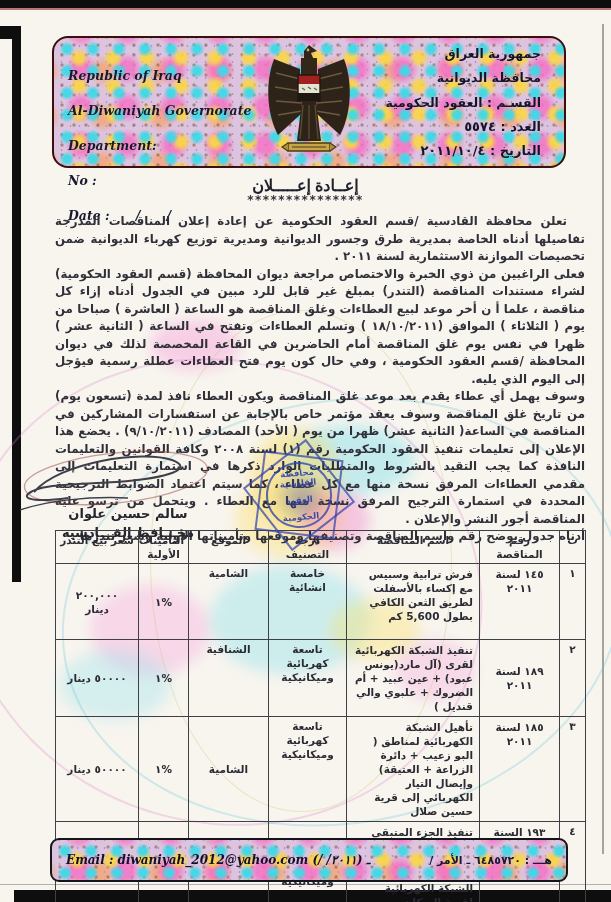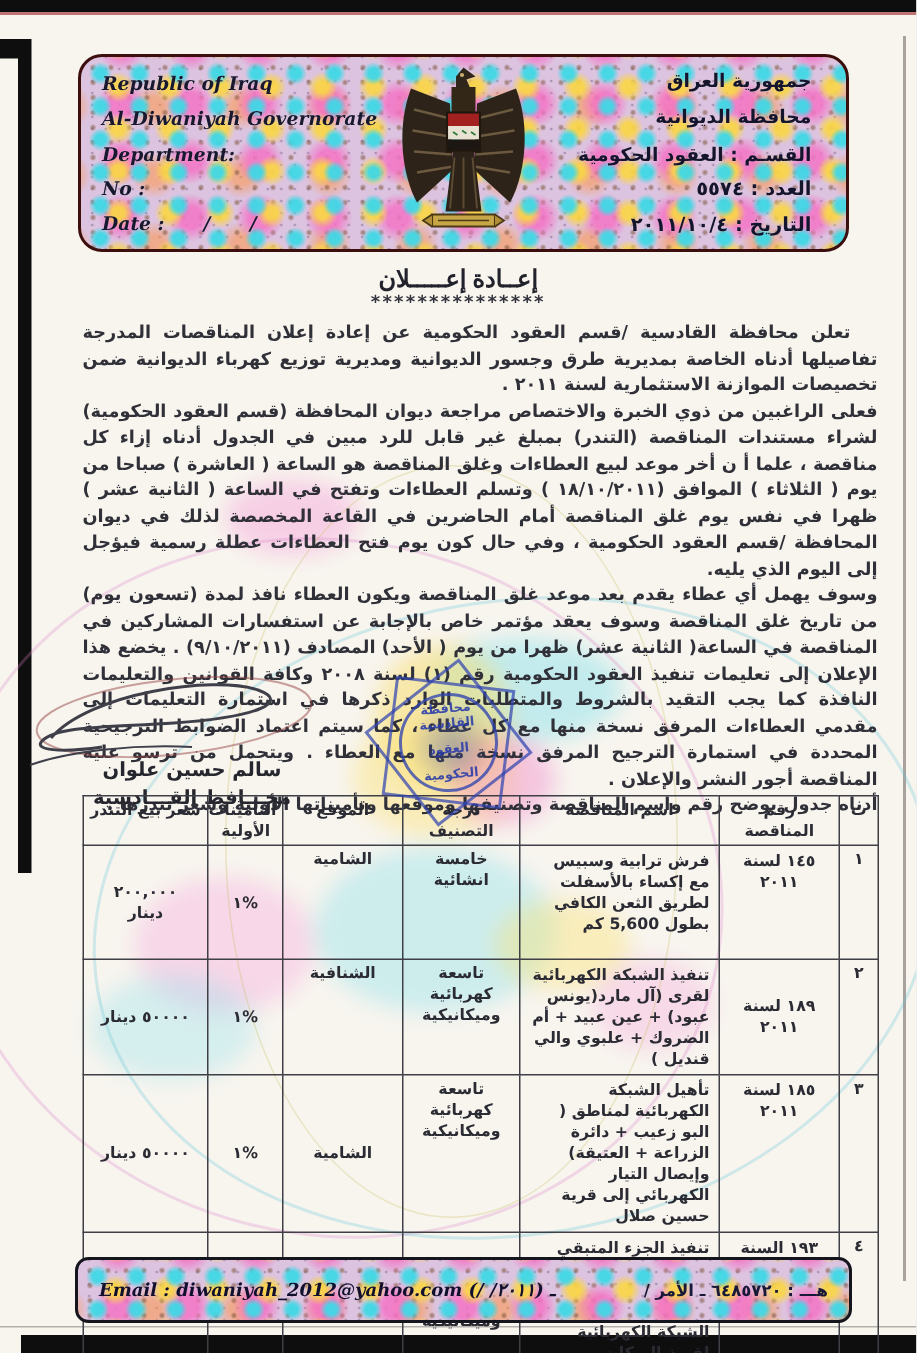--- a/index.html
+++ b/index.html
@@ -30,21 +30,21 @@
     background-position:0 0,8px 6px,4px 12px,2px 2px,20px 10px,3px 4px;
   }
 
   
   .hdr-box{position:absolute;left:52px;top:36px;width:510px;height:128px;
            border:2.5px solid #3c0e0e;border-radius:16px;z-index:2;}
   .hdr-eng{position:absolute;left:14px;top:10px;width:190px;height:108px;
            display:flex;flex-direction:column;justify-content:space-between;
            font-family:"DejaVu Serif",serif;font-style:italic;font-weight:bold;
            font-size:12.5px;color:#18182e;text-shadow:0 0 1px rgba(255,255,255,.35);}
-  .hdr-eng div{white-space:pre;}
+  .hdr-eng div{white-space:pre;margin-top:20px;}
   .hdr-arb{position:absolute;right:23px;top:8px;width:170px;height:112px;direction:rtl;
            display:flex;flex-direction:column;justify-content:space-between;text-align:right;
            font-weight:bold;font-size:12.5px;color:#14142c;text-shadow:0 0 1px rgba(255,255,255,.35);}
   .hdr-arb .num{font-size:13px;}
   .emblem{position:absolute;left:50%;top:5px;margin-left:-47px;z-index:3;}
 
   
   .title-wrap{position:absolute;left:0;top:176px;width:611px;text-align:center;z-index:4;}
   .doc-title{font-size:16px;font-weight:bold;color:#22222c;letter-spacing:.5px;font-family:Liberation Serif, serif;}
   .stars{font-size:12px;font-weight:bold;color:#33333d;letter-spacing:1.5px;line-height:10px;}

